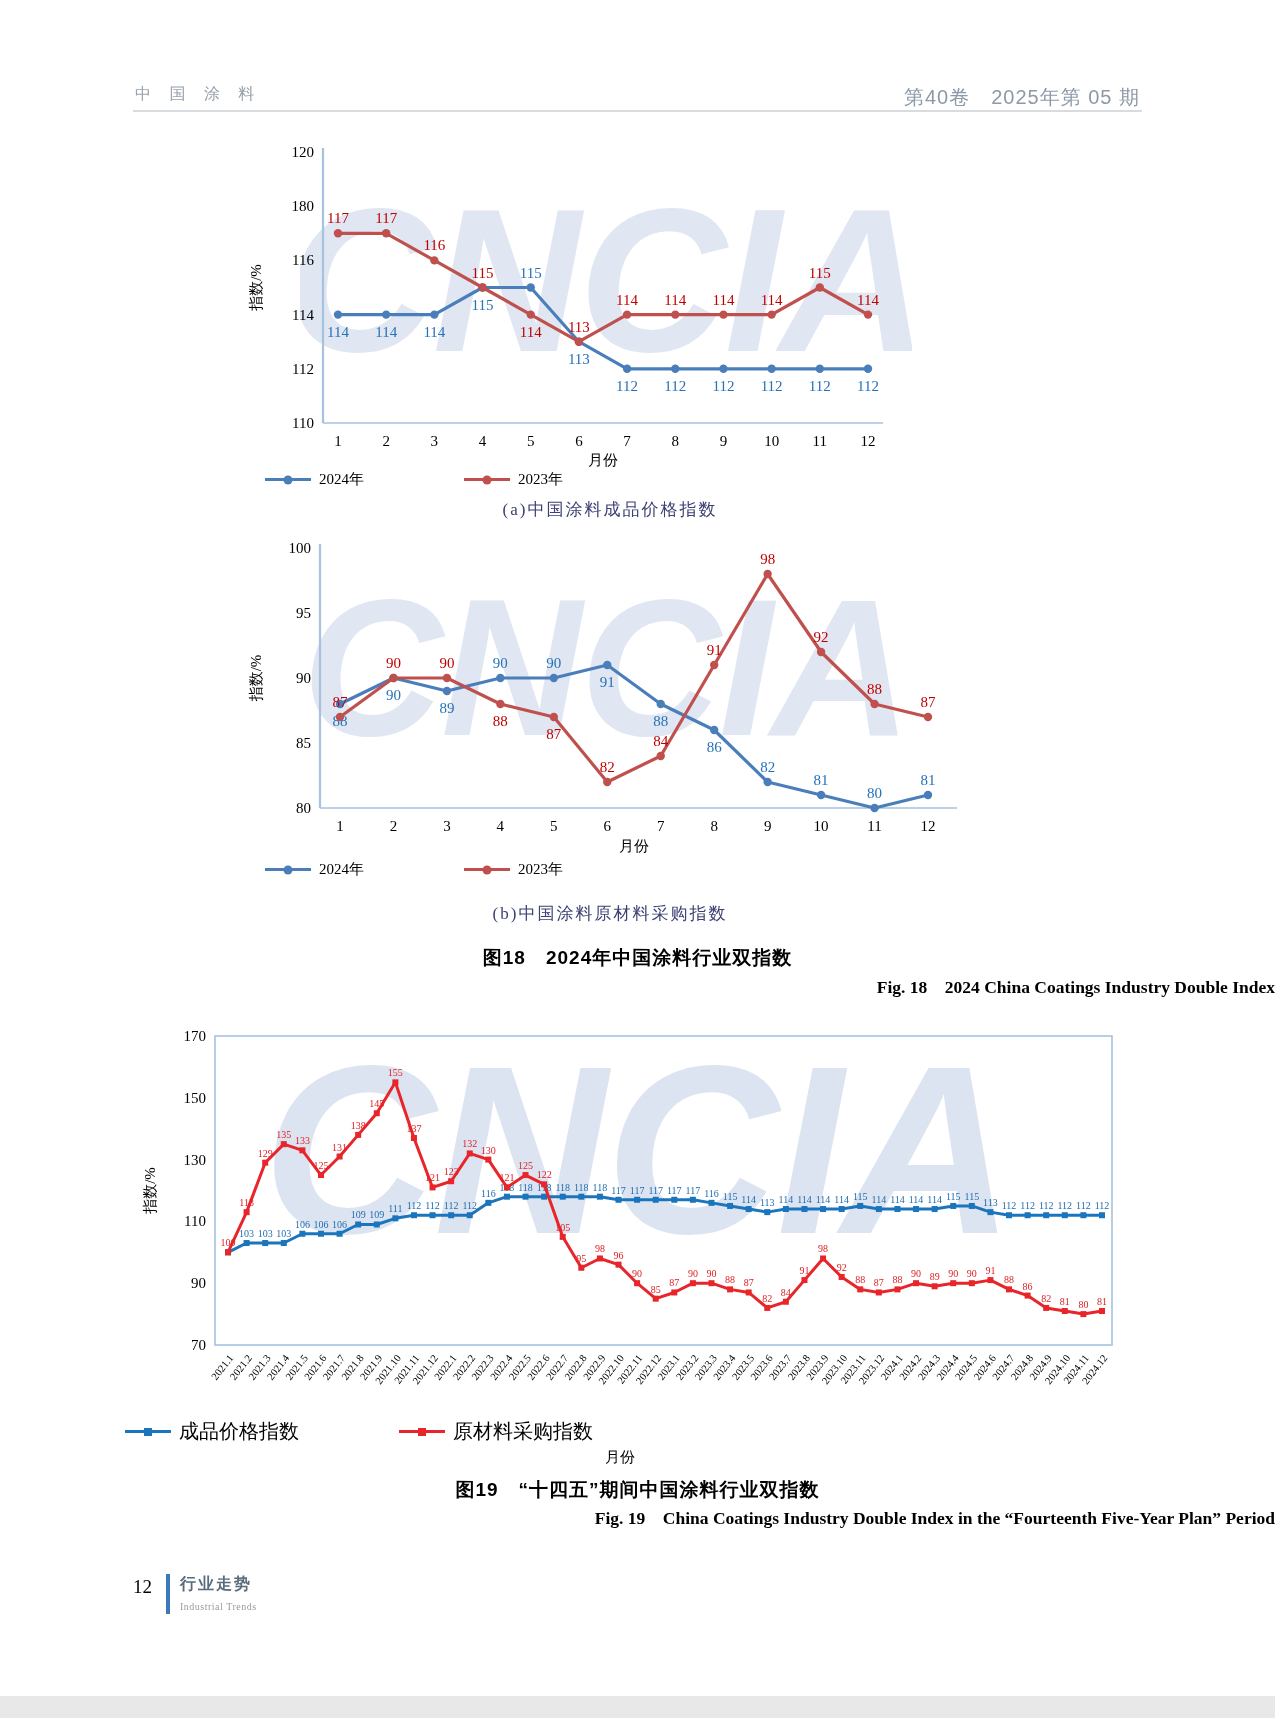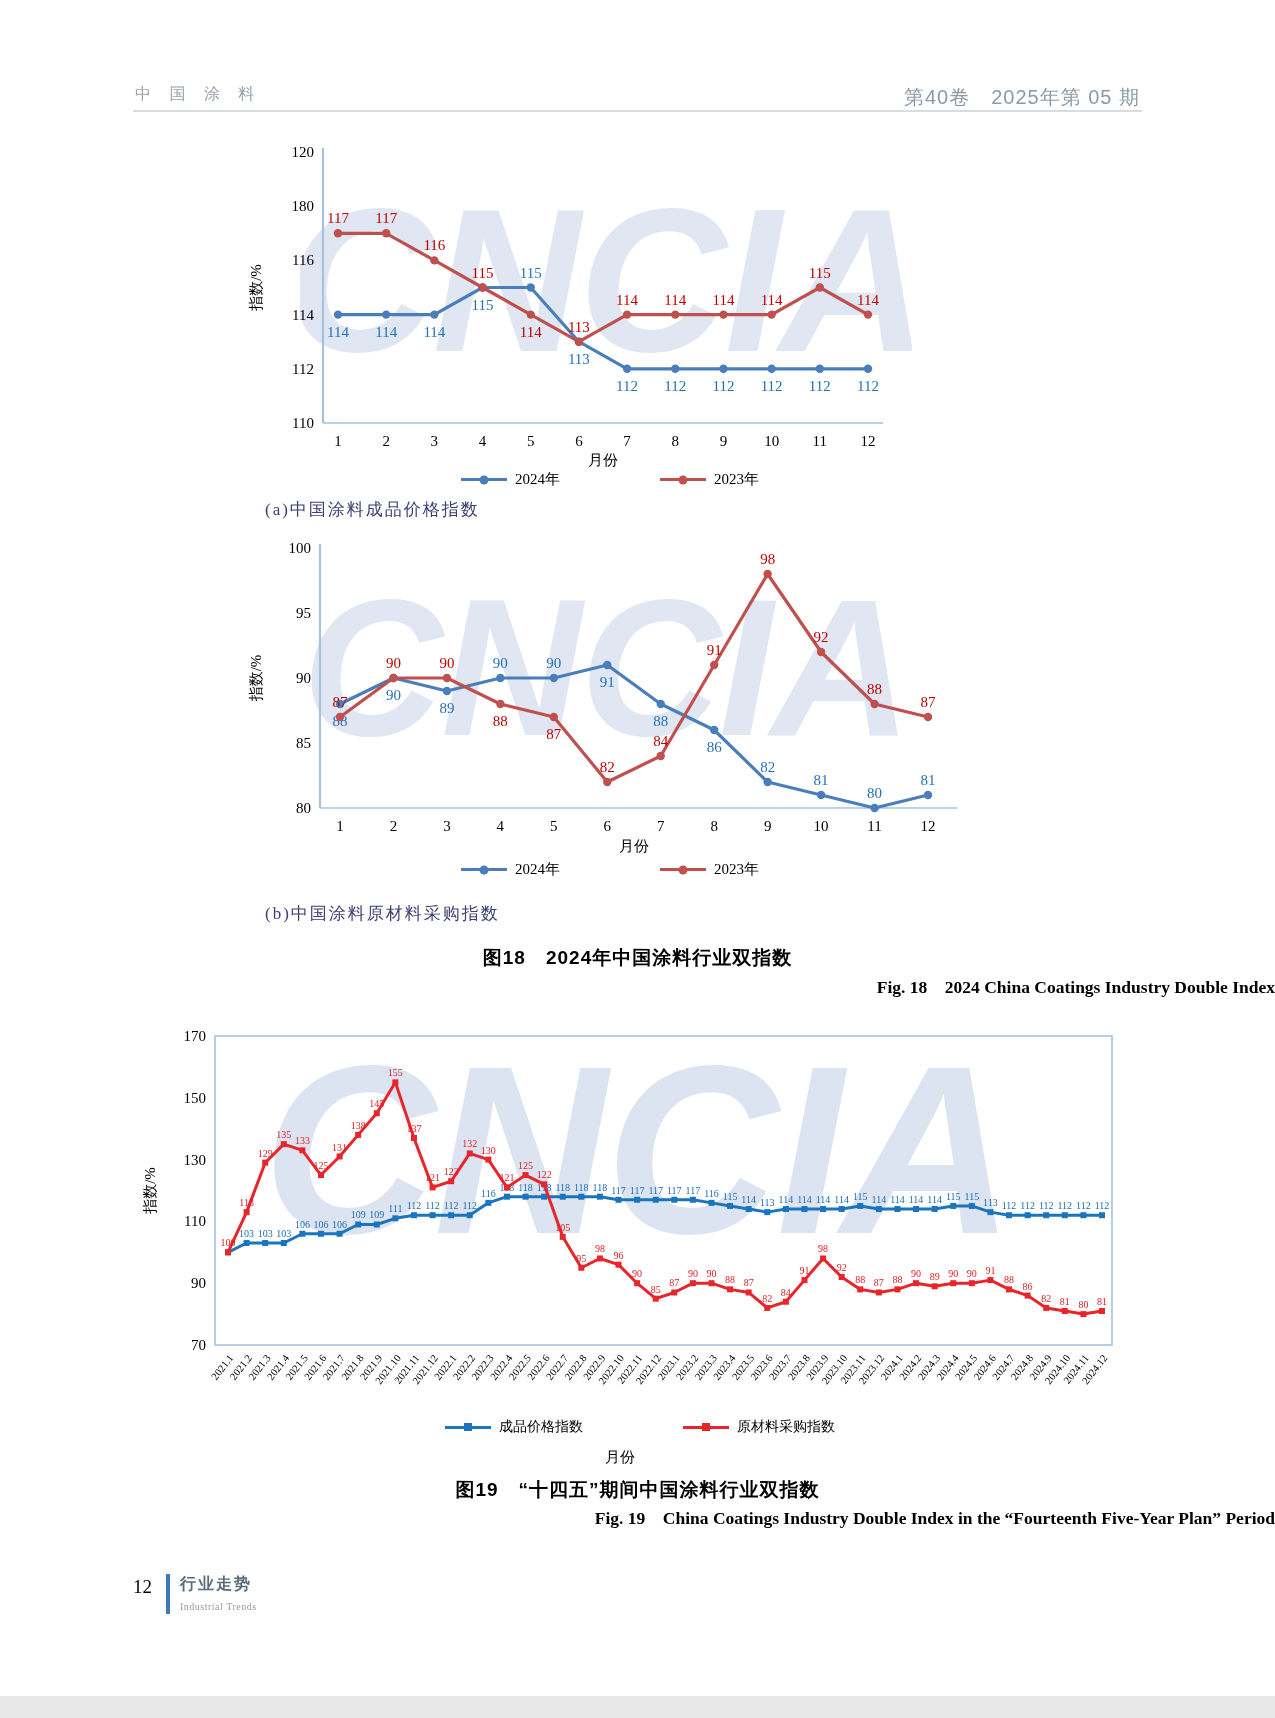--- a/index.html
+++ b/index.html
@@ -17,32 +17,32 @@
         color:#e0e6f2;letter-spacing:-2px;user-select:none;white-space:nowrap;}
   .wm-a{left:300px;top:162px;width:612px;height:235px;font-size:205px;}
   .wm-b{left:300px;top:542px;width:612px;height:250px;font-size:195px;}
   .wm-c{left:170px;top:1005px;width:935px;height:290px;font-size:240px;color:#dde4f1;}
   
   svg.chart{position:absolute;z-index:1;font-family:"Liberation Serif","DejaVu Serif",serif;}
   #svg-a{left:235px;top:140px;}
   #svg-b{left:235px;top:535px;}
   #svg-c{left:125px;top:1008px;}
   
-  .legend{position:absolute;z-index:2;display:flex;justify-content:center;gap:100px;align-items:center;
+  .legend{position:absolute;z-index:2;display:flex;justify-content:flex-start;gap:100px;align-items:center;
         font-size:15px;}
   .legend-a{left:265px;top:470px;width:690px;}
   .legend-b{left:265px;top:860px;width:690px;}
-  .legend-c{left:125px;top:1418px;width:1030px;font-size:14px;}
+  .legend-c{left:125px;top:1418px;width:1030px;font-size:20px;}
   .legend-item{display:flex;align-items:center;gap:8px;}
   .swatch{display:inline-block;width:46px;height:3px;position:relative;}
   .swatch .dot{position:absolute;left:50%;top:50%;transform:translate(-50%,-50%);
         width:9px;height:9px;border-radius:50%;}
   .swatch[data-marker="square"] .dot{border-radius:0;width:8px;height:8px;}
   
-  .caption-sub{position:absolute;z-index:2;width:690px;color:#3d4073;font-size:17px;letter-spacing:2px;}
+  .caption-sub{position:absolute;z-index:2;width:690px;text-align:center;color:#3d4073;font-size:17px;letter-spacing:2px;}
   .cap-a{left:265px;top:498px;}
   .cap-b{left:265px;top:902px;}
   .fig-cap-zh{position:absolute;z-index:2;left:0;width:1275px;text-align:center;font-weight:bold;
         font-size:19px;font-family:"Liberation Sans","DejaVu Sans",sans-serif;letter-spacing:1px;}
   .fig-cap-en{position:absolute;z-index:2;left:0;width:1275px;text-align:right;font-weight:bold;font-size:17.5px;}
   .cap18-zh{top:945px;} .cap18-en{top:975px;}
   .cap19-zh{top:1477px;} .cap19-en{top:1506px;}
   .xlabel-c{position:absolute;z-index:2;left:105px;top:1448px;width:1030px;text-align:center;font-size:15px;}
   
   .footer{position:absolute;left:133px;top:1574px;display:flex;align-items:flex-start;}

